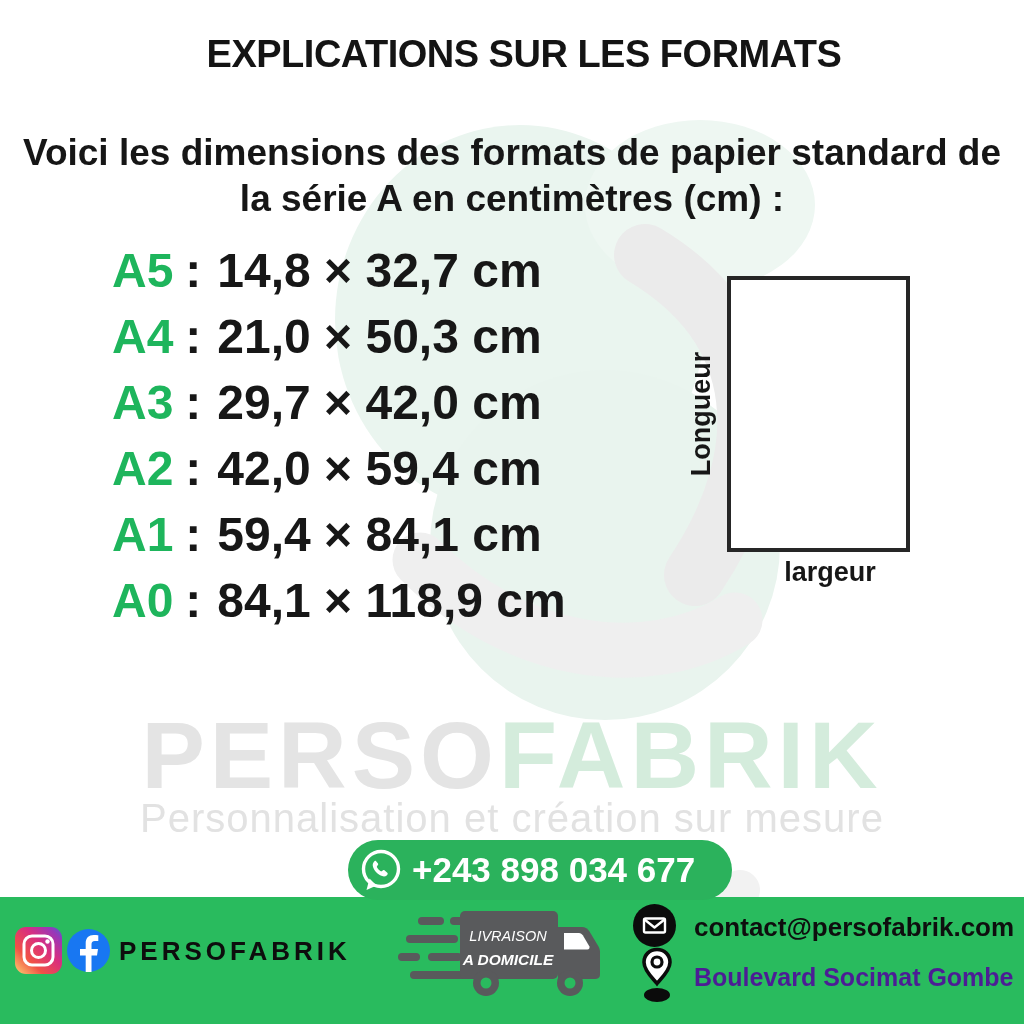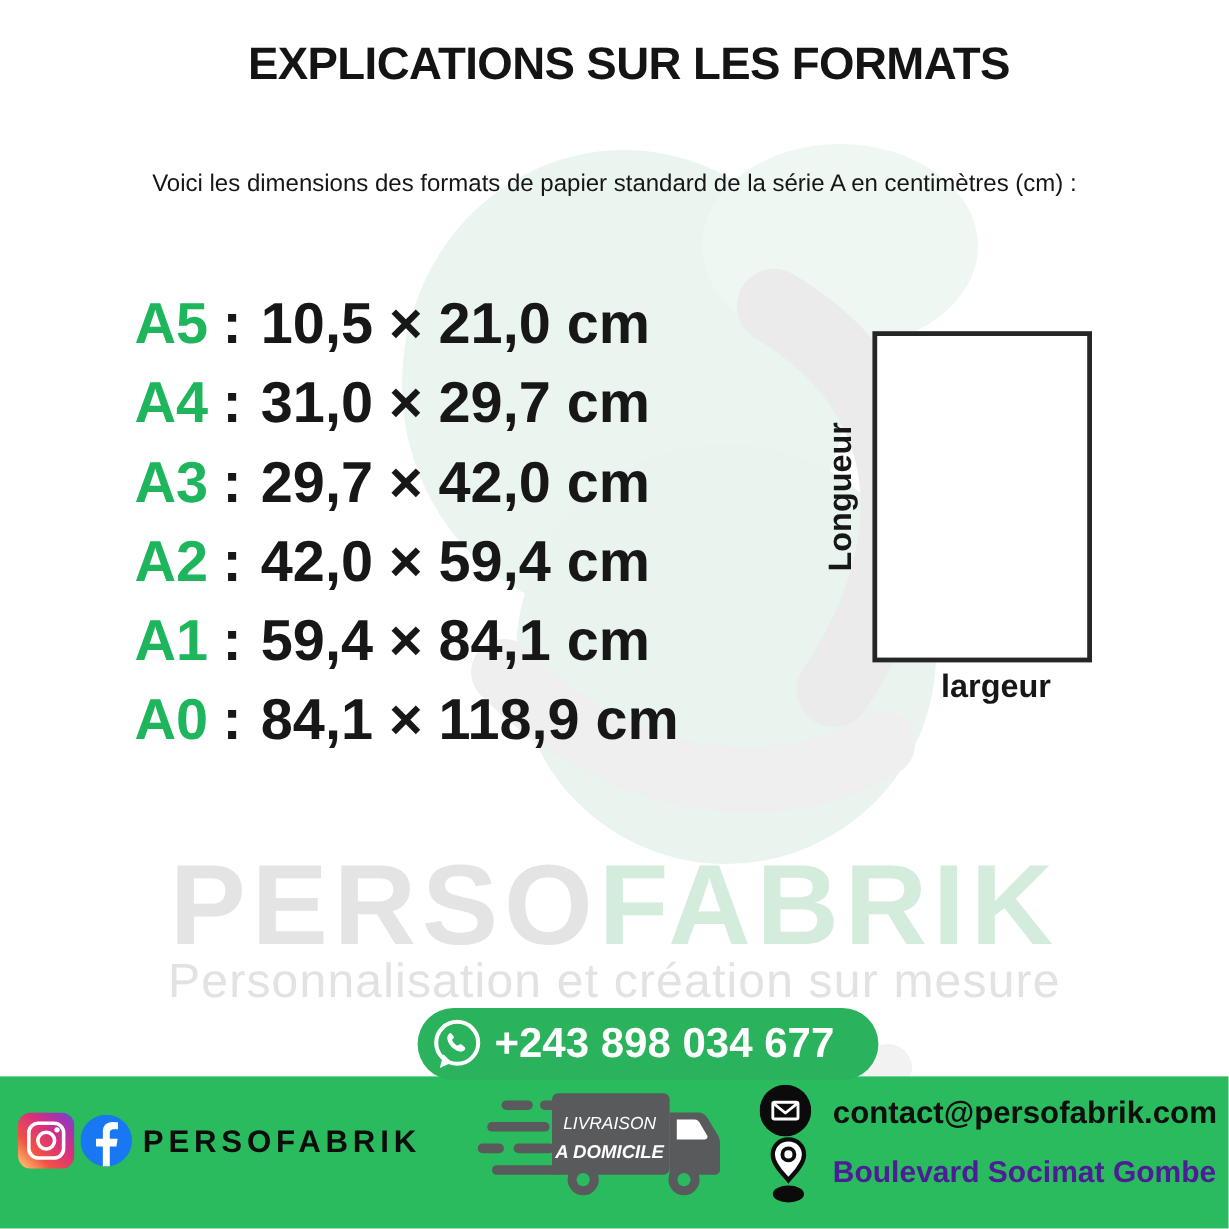--- a/index.html
+++ b/index.html
@@ -34,21 +34,21 @@
     white-space:nowrap;
   }
 
   
   .title{
     position:absolute;left:12px;top:33px;width:1024px;text-align:center;
     font-size:38px;font-weight:800;color:#141414;letter-spacing:-.5px;z-index:2;
   }
   .subtitle{
     position:absolute;left:12px;top:130px;width:1000px;text-align:center;
-    font-size:20px;font-weight:400;color:#161616;line-height:46px;z-index:2;
+    font-size:37px;font-weight:700;color:#161616;line-height:46px;z-index:2;
   }
 
   
   .fmt-list{position:absolute;left:112px;top:238px;z-index:2;}
   .fmt-row{height:66px;line-height:66px;font-size:48px;font-weight:800;color:#171717;white-space:nowrap;}
   .fmt-row .lab{color:var(--green);}
   .fmt-row .sep{color:#171717;margin:0 16px 0 12px;}
 
   
   .sheet{
@@ -107,22 +107,22 @@
 
   <div class="wm-brand">
     <span class="g1">PERSO</span><span class="g2">FABRIK</span>
   </div>
   <div class="wm-tagline">Personnalisation et création sur mesure</div>
 
   <div class="title">EXPLICATIONS SUR LES FORMATS</div>
   <div class="subtitle">Voici les dimensions des formats de papier standard de la série A en centimètres (cm) :</div>
 
   <div class="fmt-list">
-    <div class="fmt-row"><span class="lab">A5</span><span class="sep">:</span><span class="dims">10,5 × 21,0 cm</span></div>
-    <div class="fmt-row"><span class="lab">A4</span><span class="sep">:</span><span class="dims">31,0 × 29,7 cm</span></div>
+    <div class="fmt-row"><span class="lab">A5</span><span class="sep">:</span><span class="dims">14,8 × 32,7 cm</span></div>
+    <div class="fmt-row"><span class="lab">A4</span><span class="sep">:</span><span class="dims">21,0 × 50,3 cm</span></div>
     <div class="fmt-row"><span class="lab">A3</span><span class="sep">:</span><span class="dims">29,7 × 42,0 cm</span></div>
     <div class="fmt-row"><span class="lab">A2</span><span class="sep">:</span><span class="dims">42,0 × 59,4 cm</span></div>
     <div class="fmt-row"><span class="lab">A1</span><span class="sep">:</span><span class="dims">59,4 × 84,1 cm</span></div>
     <div class="fmt-row"><span class="lab">A0</span><span class="sep">:</span><span class="dims">84,1 × 118,9 cm</span></div>
   </div>
 
   <div class="sheet"></div>
   <div class="lbl-long">Longueur</div>
   <div class="lbl-larg">largeur</div>
 

